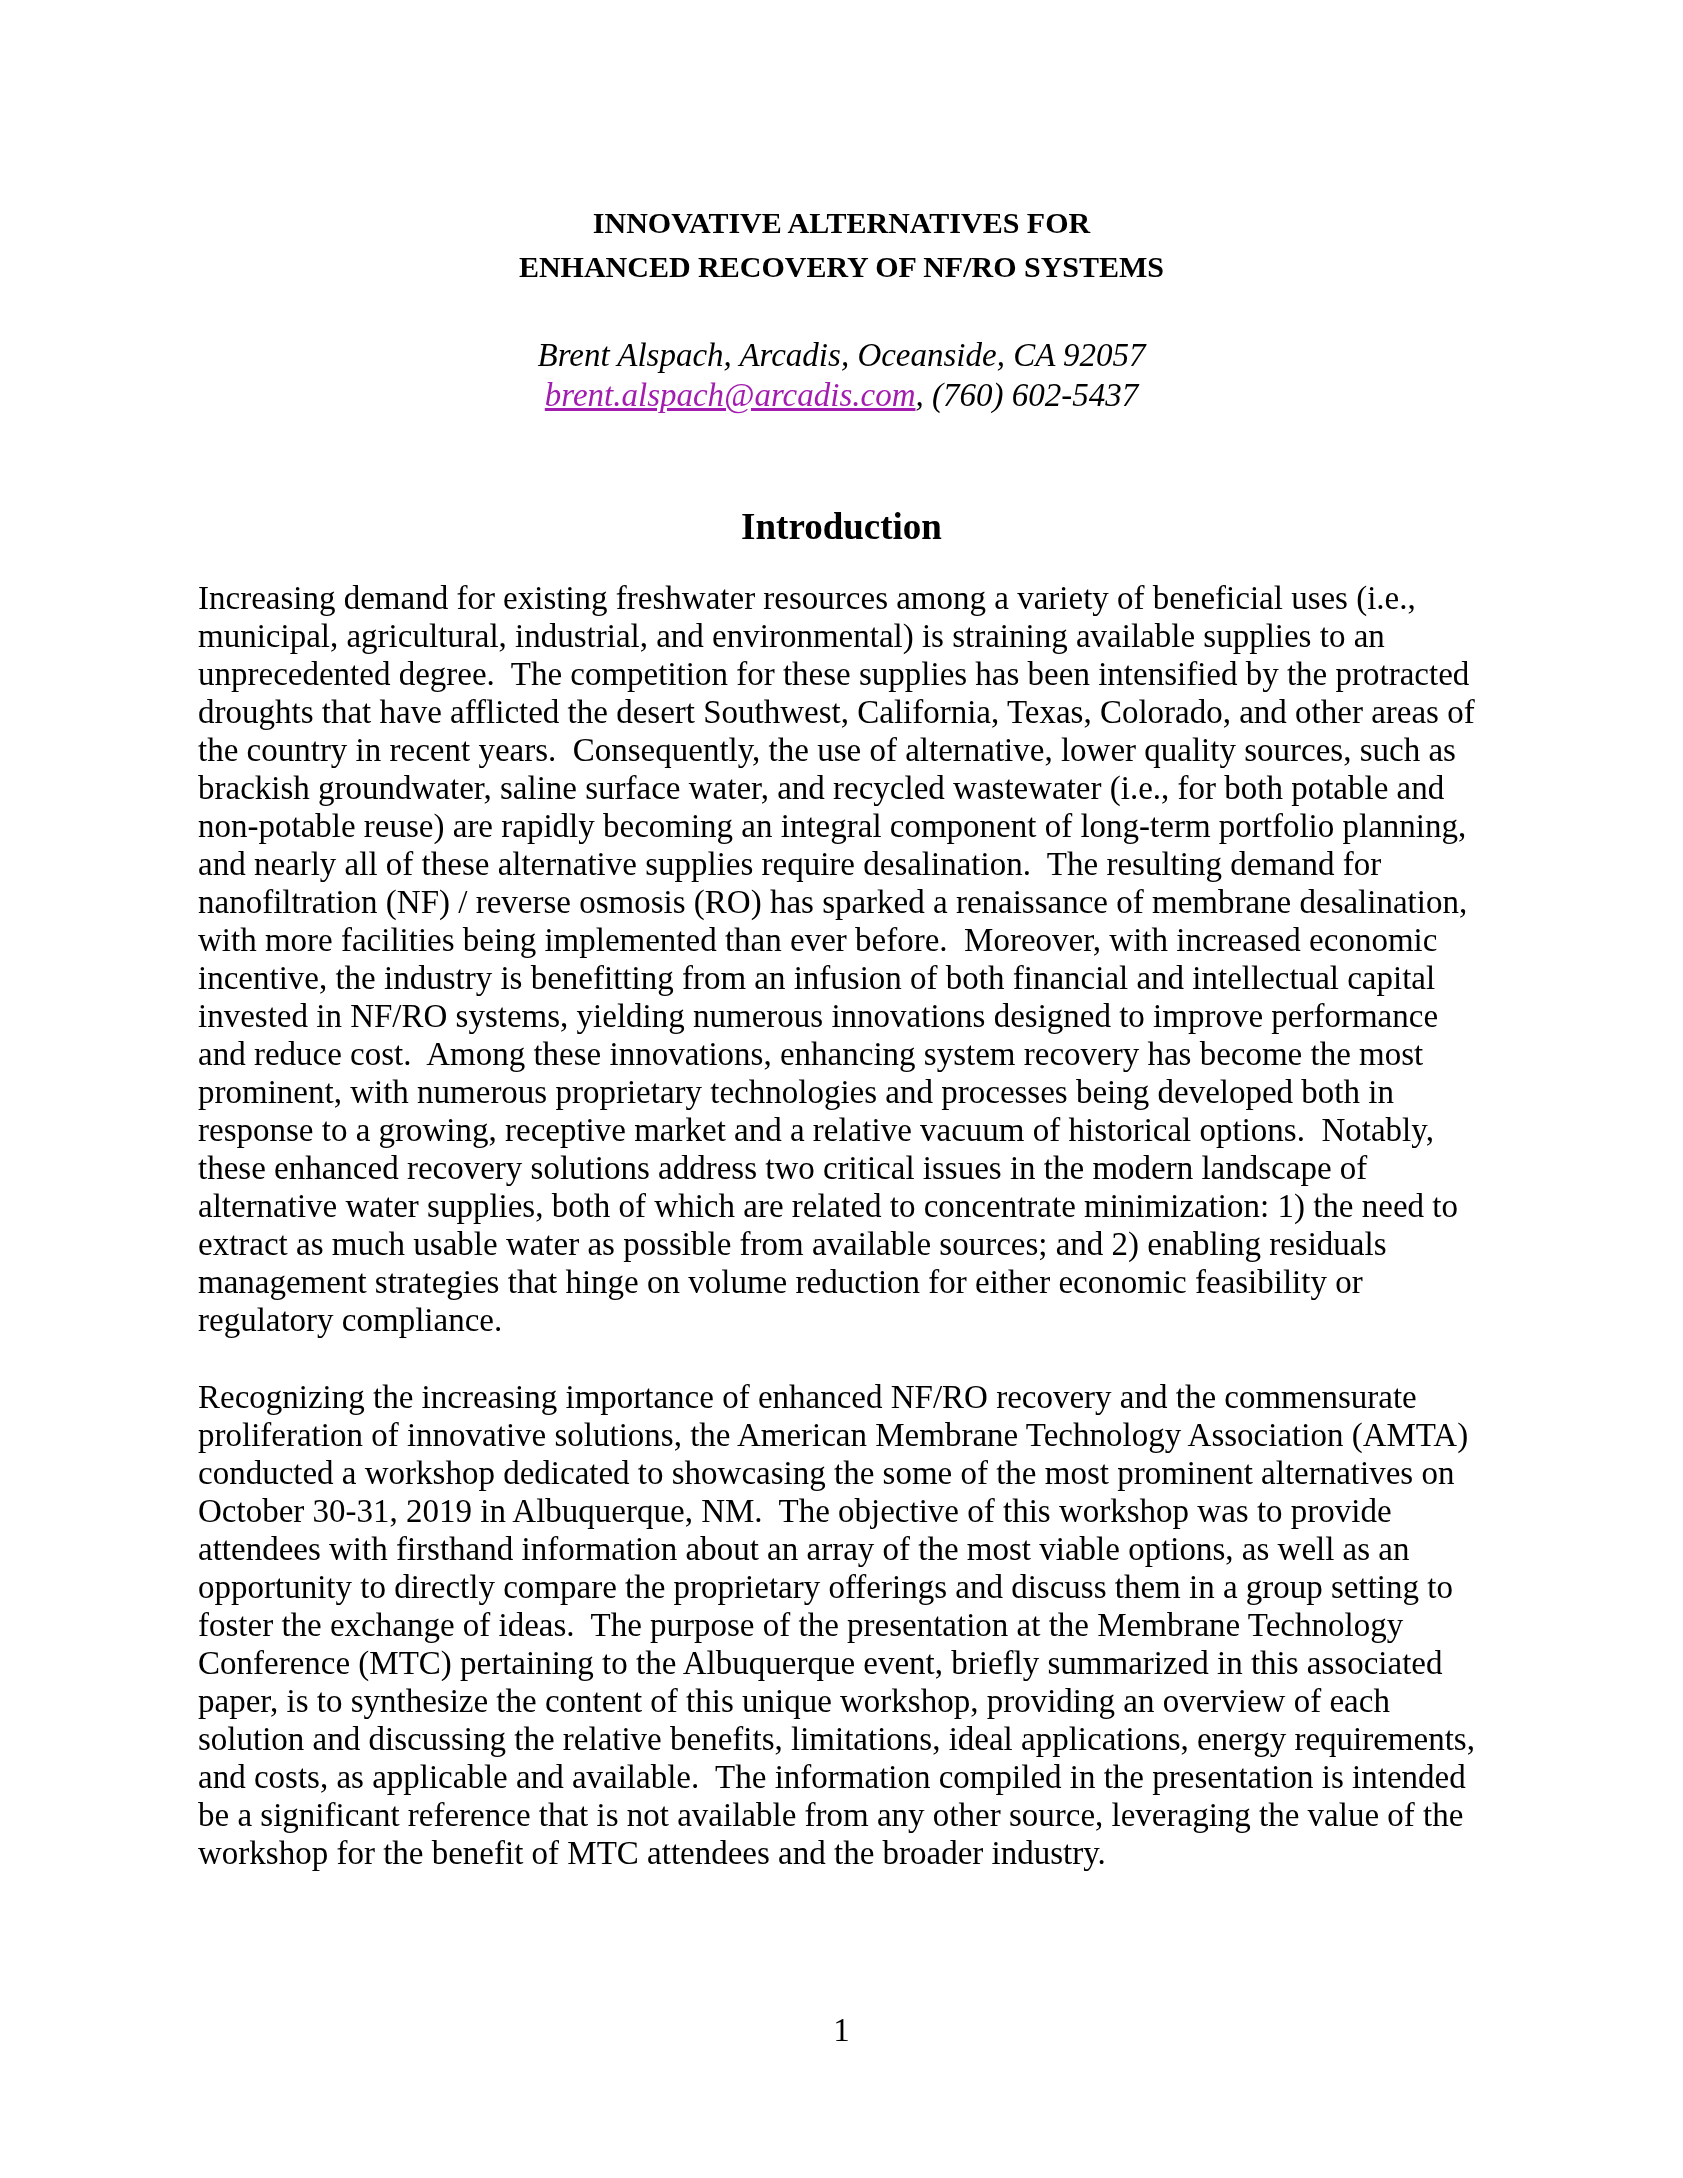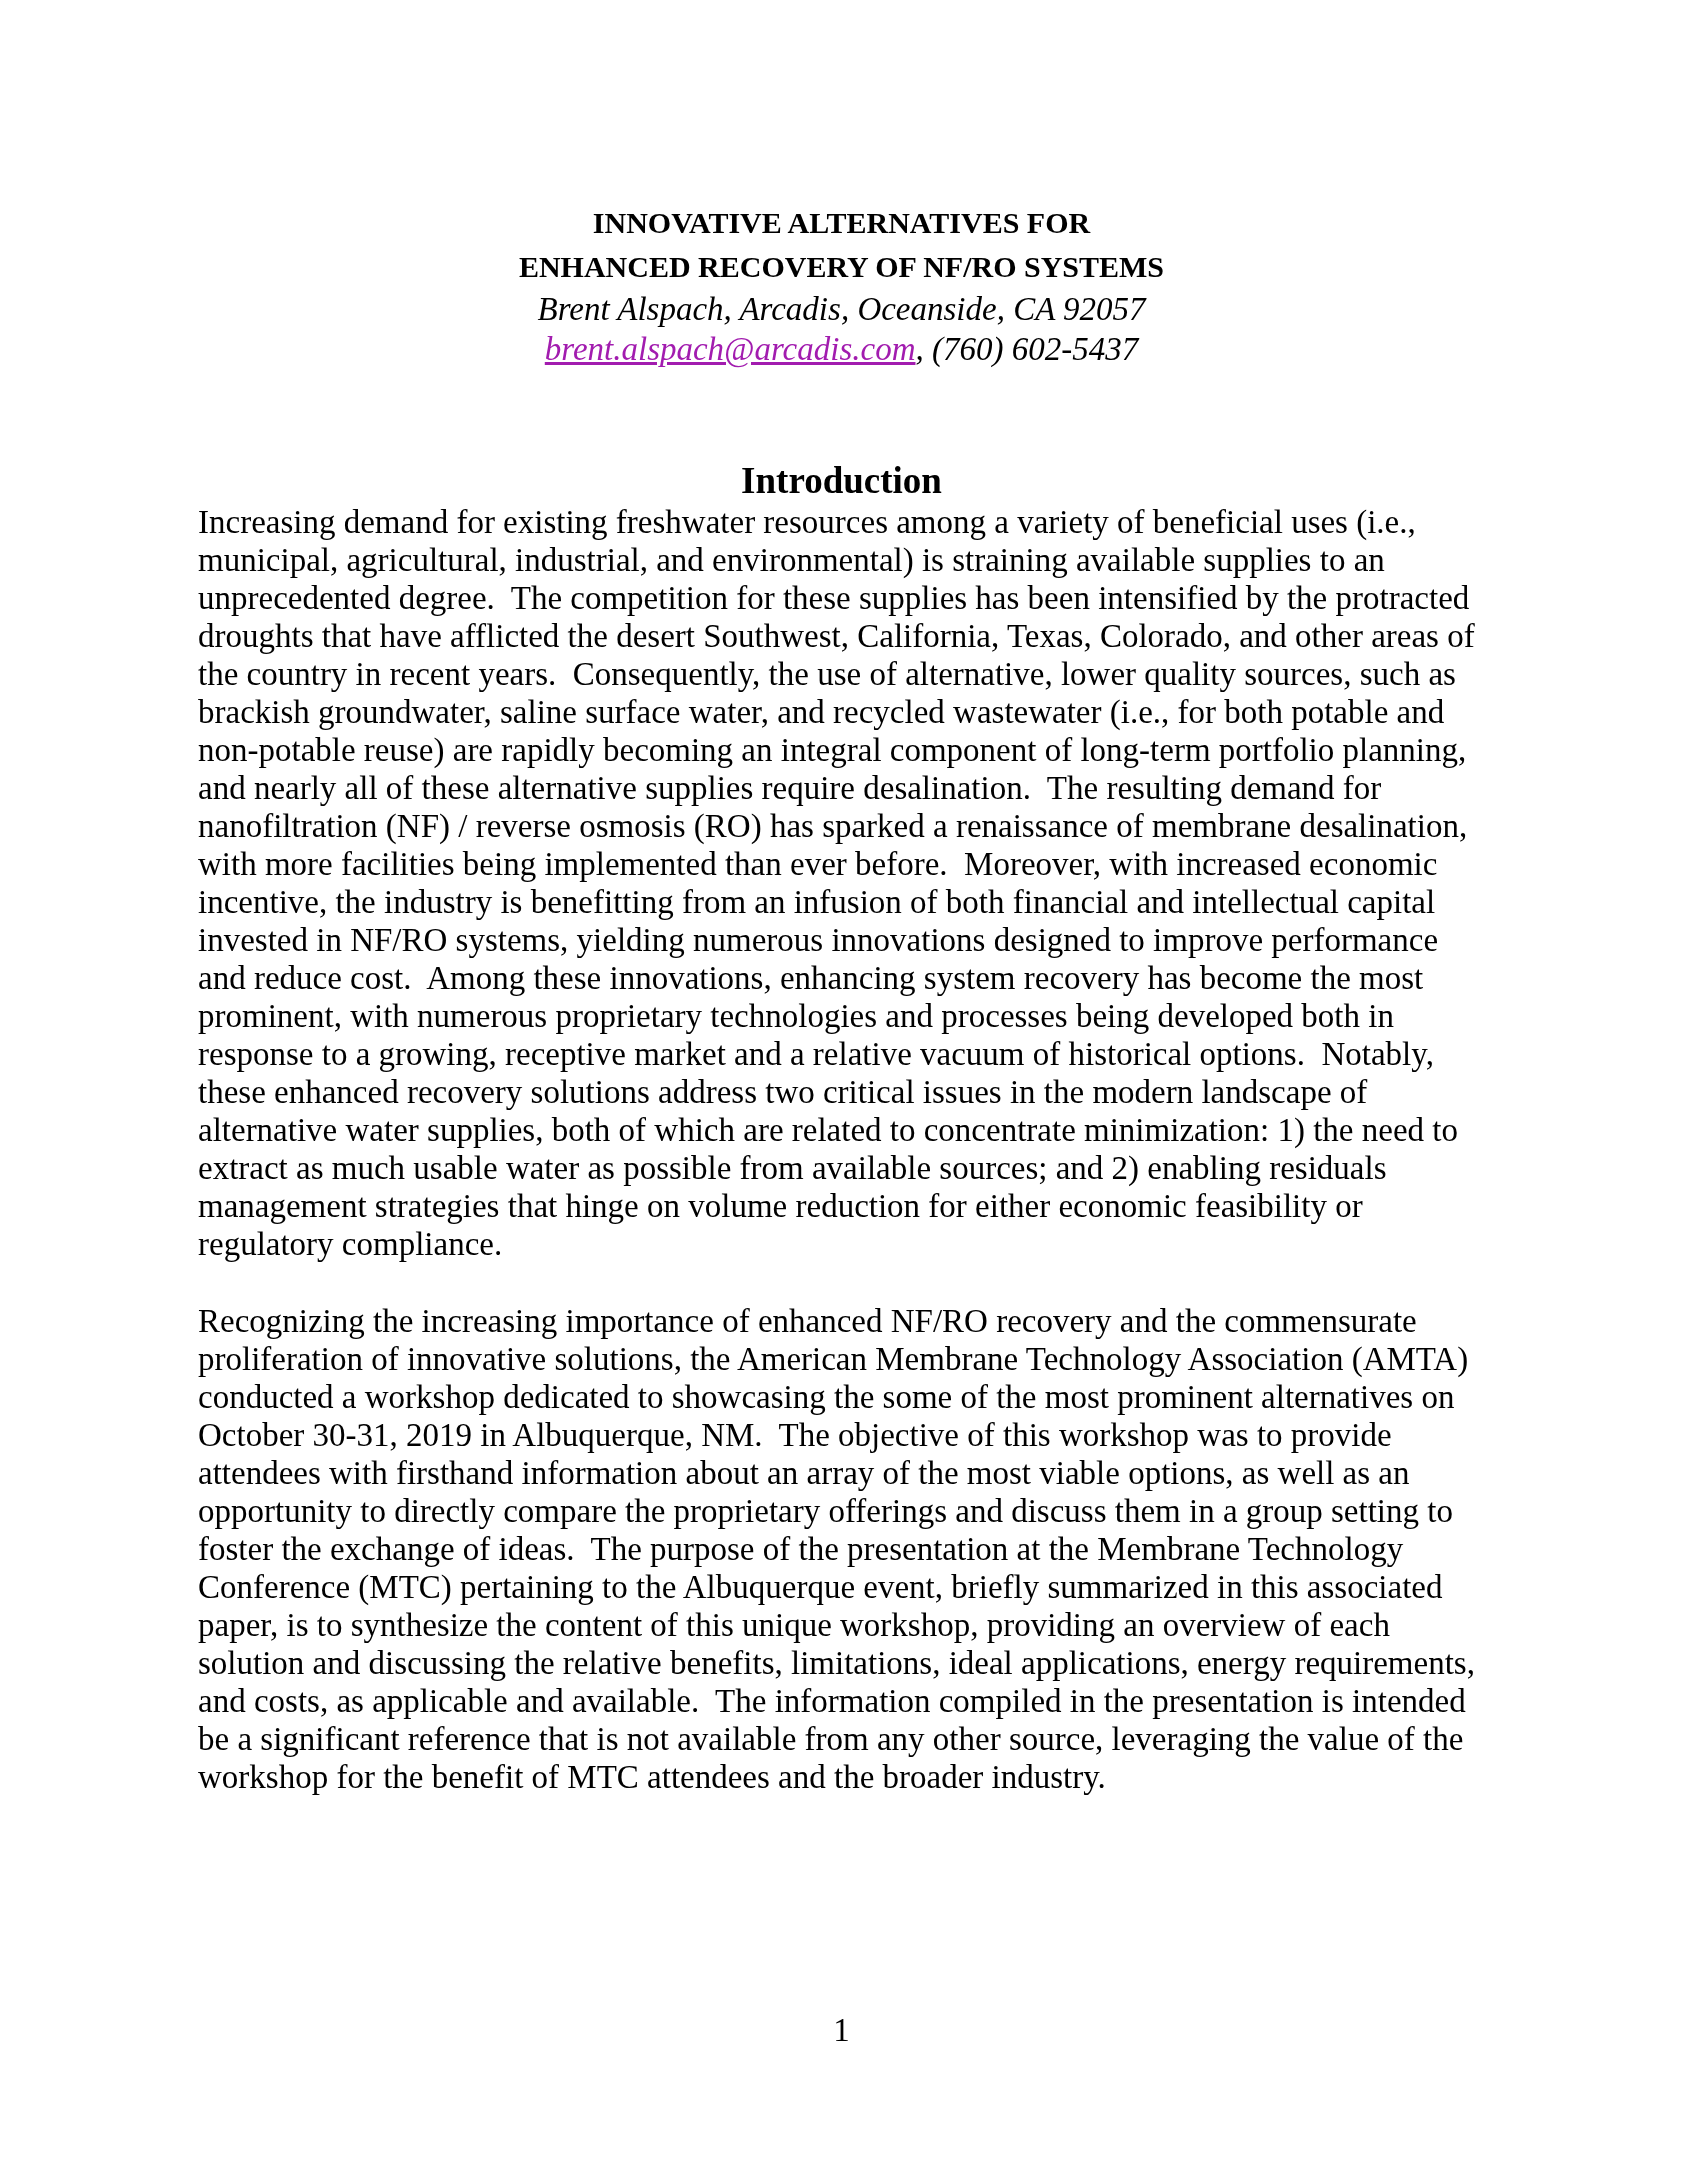--- a/index.html
+++ b/index.html
@@ -20,37 +20,39 @@
     width: 1287px;
   }
   .doc-title {
     margin: 201px 0 0 0;
     font-size: 30px;
     font-weight: bold;
     line-height: 44px;
     text-align: center;
   }
   .author-block {
+    margin-top: 46px;
     text-align: center;
     font-style: italic;
     font-size: 33px;
     line-height: 40px;
   }
   .email-link {
     color: #a21caf;
     text-decoration: underline;
   }
   .section-heading {
     margin: 90px 0 0 0;
     font-size: 37px;
     font-weight: bold;
     line-height: 44px;
     text-align: center;
   }
   .paragraph {
+    margin-top: 30px;
     font-size: 33px;
     line-height: 38px;
     text-align: left;
   }
   .paragraph + .paragraph {
     margin-top: 39px;
   }
   .text-line {
     white-space: pre-wrap;
   }

